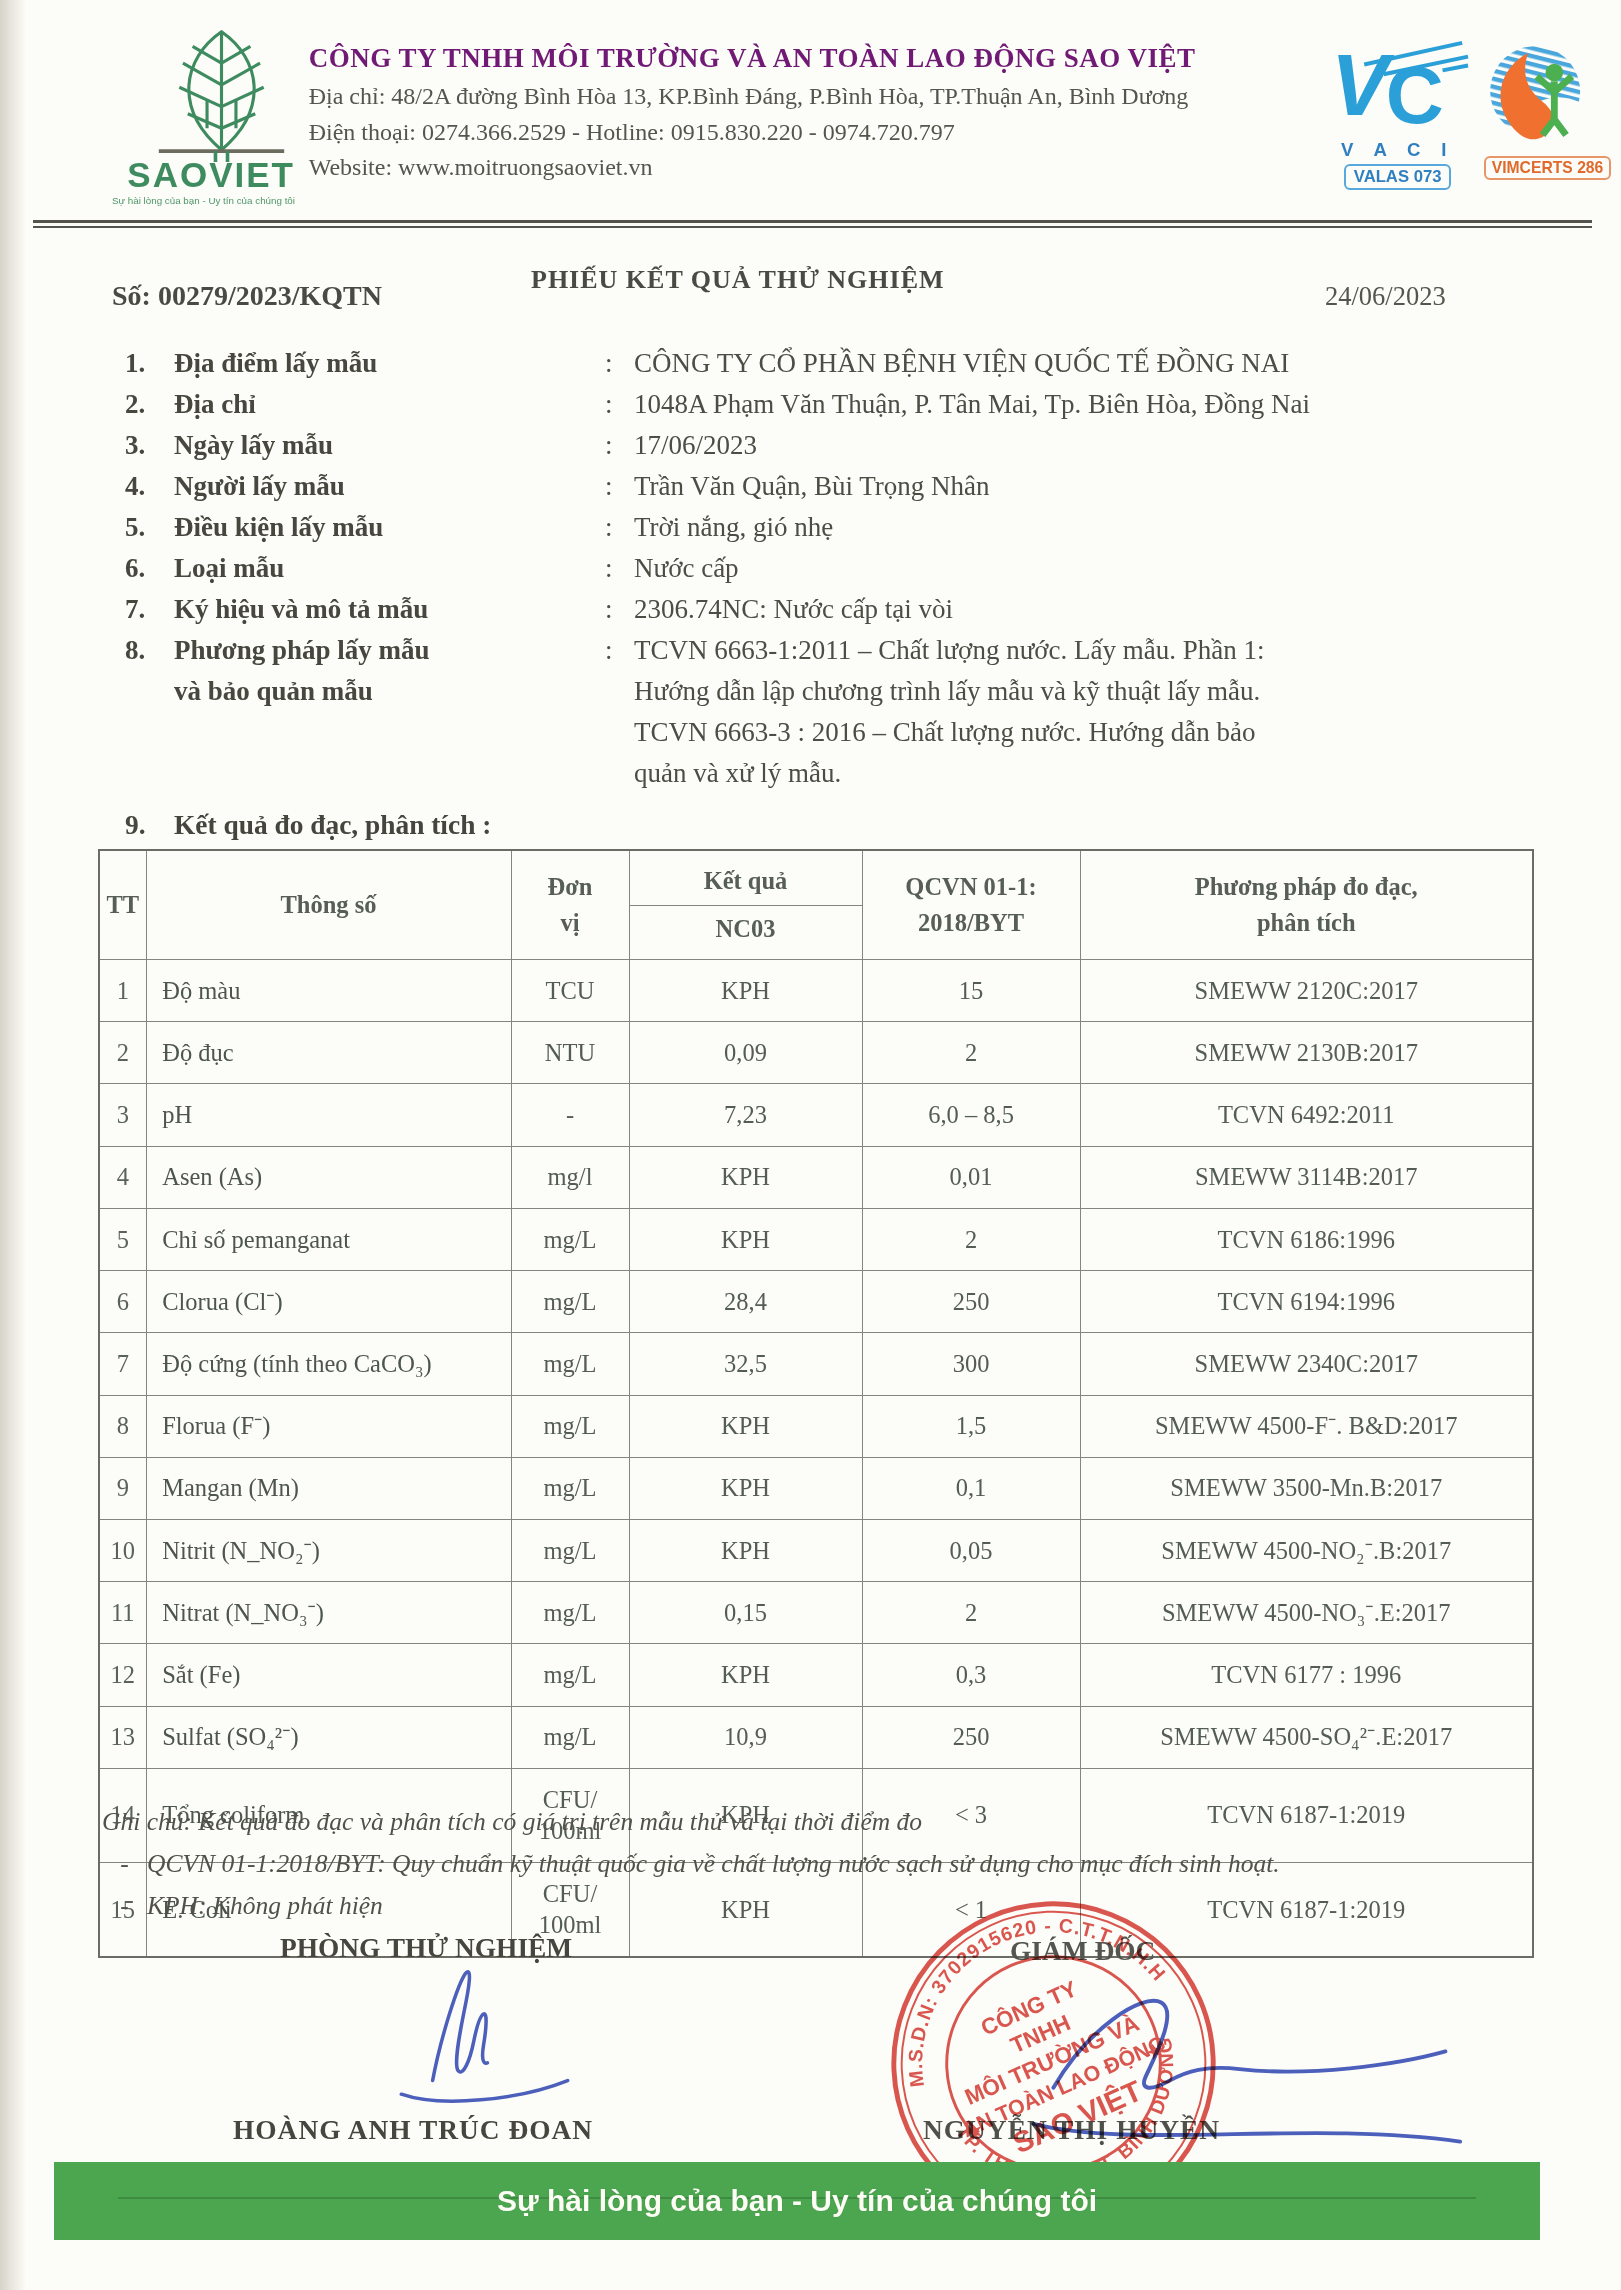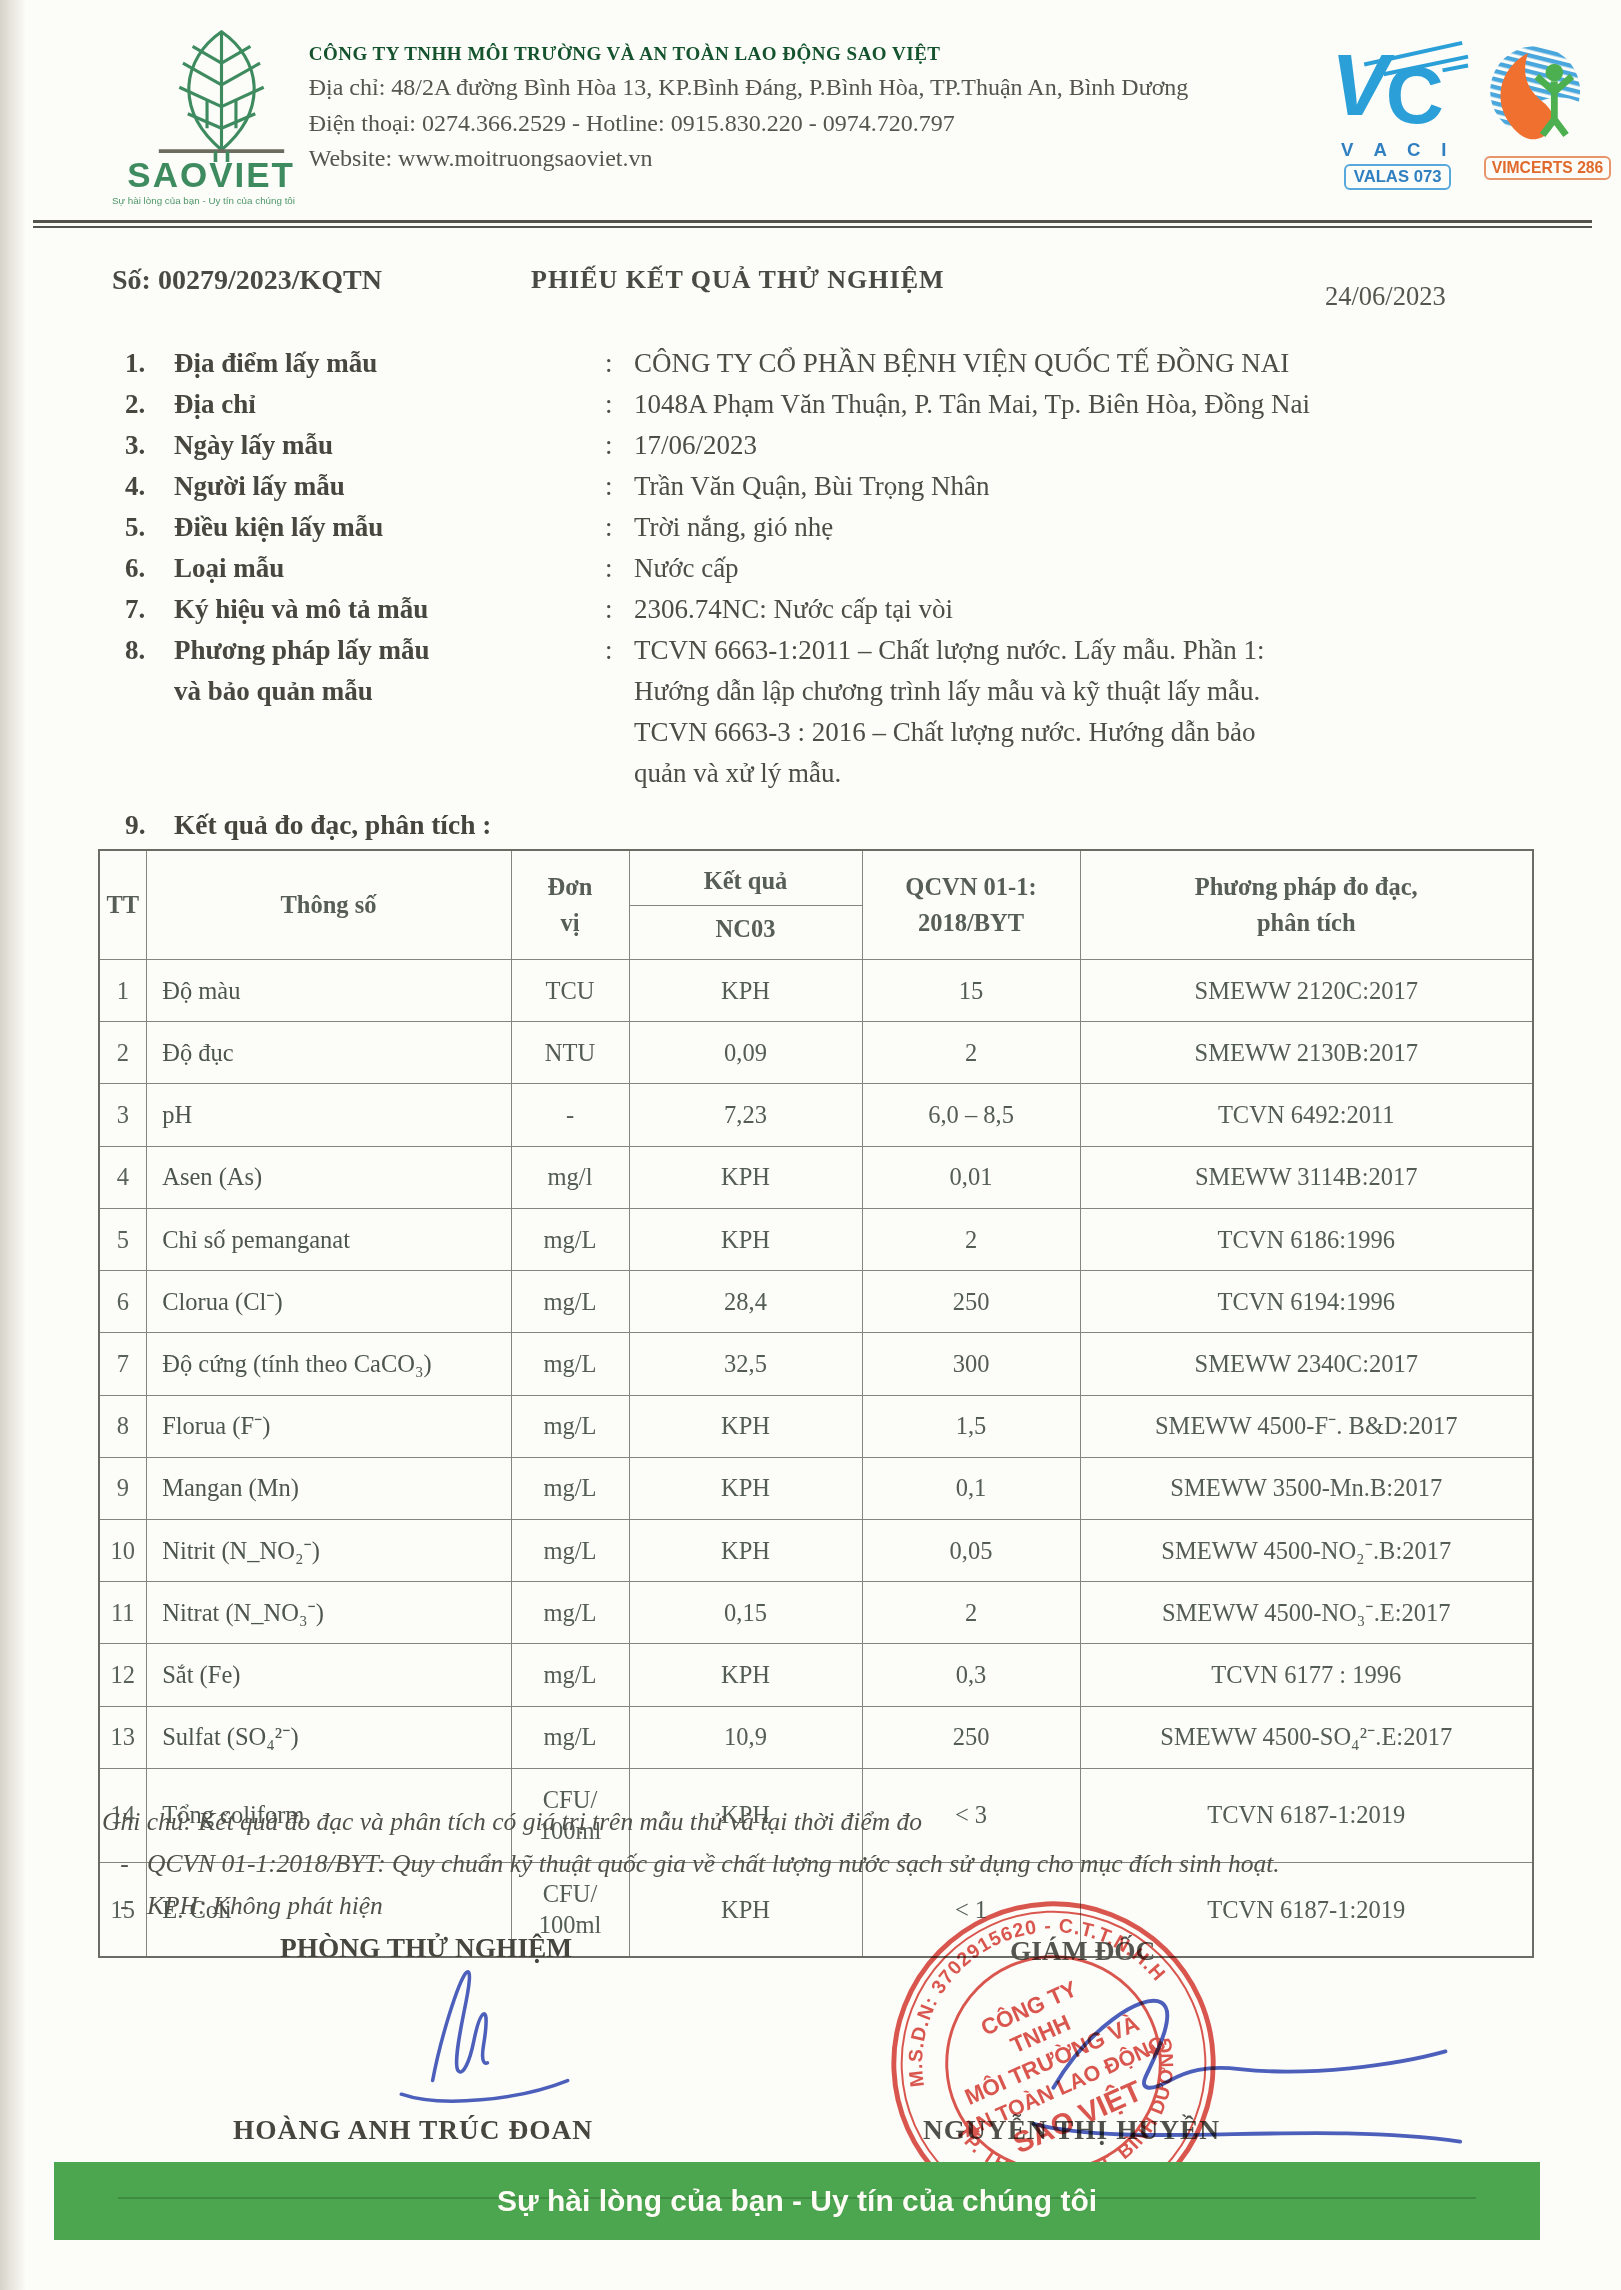--- a/index.html
+++ b/index.html
@@ -11,34 +11,34 @@
   .scan-edge{position:absolute;left:0;top:0;width:25.5px;height:100%;
     background:linear-gradient(90deg,#d6d3ca,#eeece5 60%,#fcfcf8);}
   
   .header{position:absolute;left:94px;top:27.4px;right:13.7px;display:flex;}
   .logo-box{width:201px;display:flex;flex-direction:column;align-items:flex-end;}
   .logo-name{font-family:"Liberation Sans",sans-serif;font-weight:bold;
     font-size:35px;letter-spacing:2px;color:#3f8b60;line-height:1;margin-top:-5.9px;}
   .logo-slogan{font-family:"Liberation Sans",sans-serif;font-size:9.8px;
     color:#4d9668;margin-top:3.9px;white-space:nowrap;}
   .company-block{margin-left:13.7px;padding-top:15.7px;width:887px;}
-  .company-name{font-size:19px;font-weight:bold;color:#14532d;letter-spacing:0.5px;}
+  .company-name{font-size:27px;font-weight:bold;color:#701a75;letter-spacing:0.5px;}
   .company-line{font-size:24px;color:#55554e;margin-top:8.8px;}
   .badges{position:absolute;right:9.8px;top:35px;display:flex;align-items:flex-start;gap:13.7px;}
   .badge{display:flex;flex-direction:column;align-items:center;font-family:"Liberation Sans",sans-serif;}
   .vaci-label{color:#2f7fc1;font-weight:bold;font-size:18.6px;letter-spacing:7.8px;margin-top:-2px;}
   .vaci-code{color:#2f7fc1;font-weight:bold;font-size:16.7px;border:2px solid #57a8dc;
     border-radius:5.9px;padding:1px 7.8px;margin-top:2.9px;}
   .vim-code{color:#e06a2c;font-weight:bold;font-size:15.7px;border:2px solid #e8956a;
     border-radius:5.9px;padding:1px 5.9px;margin-top:2.9px;}
   
   .double-rule{position:absolute;left:33px;right:29px;top:220px;height:2.9px;
     border-top:3.9px solid #54544c;border-bottom:2px solid #54544c;}
   
-  .doc-no{position:absolute;left:112px;top:264px;font-size:28px;font-weight:bold;color:#4a4a44;}
+  .doc-no{position:absolute;left:112px;top:280px;font-size:28px;font-weight:bold;color:#4a4a44;}
   .doc-title{position:absolute;left:531px;top:265px;font-size:26px;font-weight:bold;
     letter-spacing:1px;color:#4a4a44;}
   .doc-date{position:absolute;left:1325px;top:281px;font-size:26.5px;color:#55554e;}
   
   .info-list{position:absolute;left:125px;top:343px;width:1451px;}
   .info-row{display:flex;align-items:flex-start;line-height:1.52;font-size:27px;}
   .info-num{width:49px;font-weight:bold;color:#47473f;flex:none;}
   .info-label{width:431px;font-weight:bold;color:#47473f;flex:none;}
   .info-colon{width:29px;flex:none;color:#4d4d46;text-align:left;}
   .info-value{flex:1;color:#4d4d46;}

